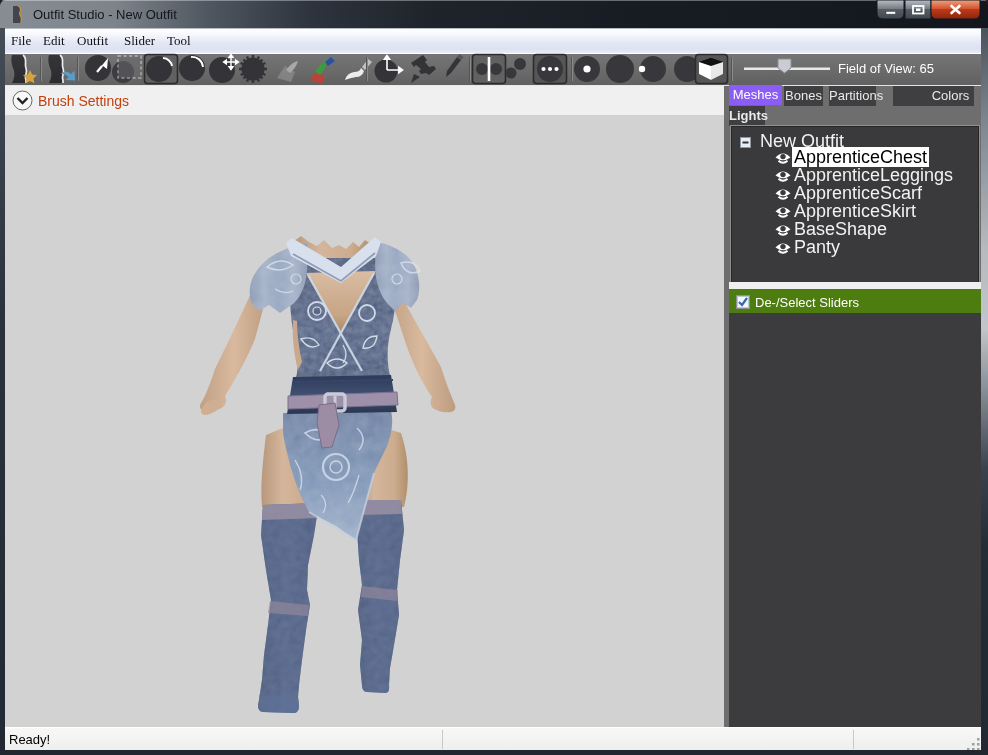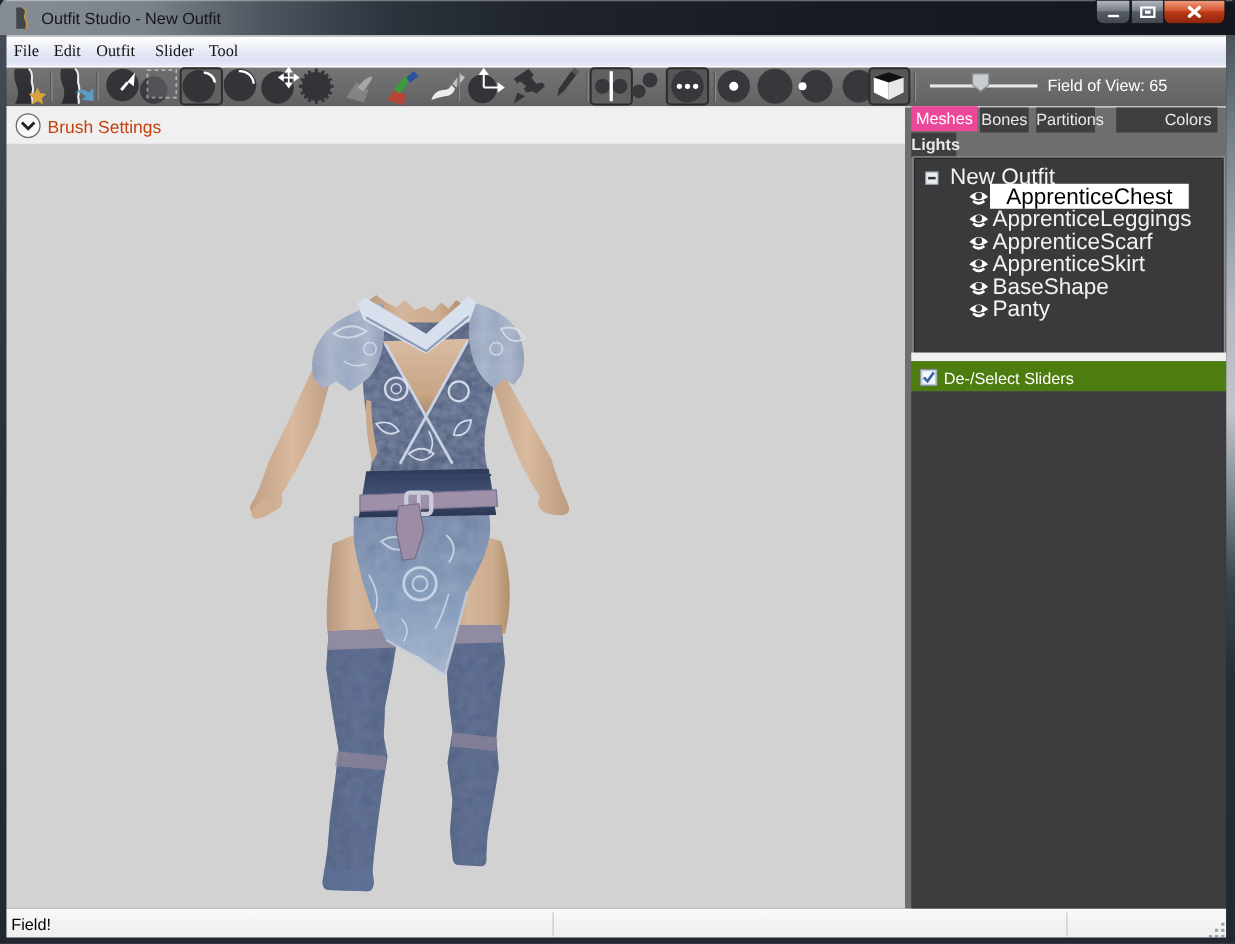--- a/index.html
+++ b/index.html
@@ -25,24 +25,24 @@
     background:linear-gradient(180deg,#757575,#696969 60%,#606060);border-top:1px solid #fff;}
   
   #brushbar{left:5px;top:85px;width:719px;height:30px;background:#f0f0f0;border-top:1px solid #e8e8e8;}
   #brushbar span{position:absolute;left:33px;top:7px;font-size:14px;color:#c2410c;}
   
   #viewport{left:5px;top:115px;width:719px;height:612px;background:#d2d2d2;}
   
   #rpanel{left:724px;top:85px;width:257px;height:642px;background:#6e6e6e;}
   #rsplit{left:724px;top:85px;width:5px;height:642px;background:#f0f0f0;}
   .tab{position:absolute;height:20px;font-size:13px;color:#e9e9e9;background:#3f3f41;text-align:center;line-height:20px;}
-  #tab-meshes{background:#ec4899;color:#fff;}
+  #tab-meshes{background:#8b5cf6;color:#fff;}
   #tree{left:731px;top:126px;width:246px;height:155px;background:#3a3a3c;border:1px solid #272727;outline:1px solid #8f8f8f;}
   .trow{position:absolute;font-size:18px;color:#f2f2f2;white-space:nowrap;}
-  #sel-item{background:#fff;color:#000;padding:0 13px;}
+  #sel-item{background:#fff;color:#000;padding:0 2px;}
   #rsplit2{left:729px;top:282px;width:252px;height:7px;background:#f0f0f0;}
   #selrow{left:729px;top:289px;width:252px;height:24px;background:#4d7c0f;}
   #selrow span{position:absolute;left:26px;top:6px;font-size:13px;color:#fff;}
   #rdark{left:729px;top:313px;width:252px;height:414px;background:#3c3c3e;}
   
   #statusbar{left:5px;top:727px;width:976px;height:23px;
     background:linear-gradient(180deg,#f8f8f6,#eeeeec);border-top:1px solid #fff;}
   #statusbar .txt{position:absolute;left:4px;top:4px;font-size:13px;color:#000;}
   .ssep{position:absolute;top:2px;width:1px;height:19px;background:#c9c9c9;}
 </style>
@@ -436,21 +436,21 @@
     <svg class="abs" style="left:7px;top:6px" width="14" height="14" viewBox="0 0 14 14">
       <rect x="0.5" y="0.5" width="13" height="13" fill="#fff" stroke="#8a9097"></rect>
       <rect x="1.5" y="1.5" width="11" height="11" fill="#f4f8fb" stroke="#b9cbdb"></rect>
       <path d="M3,7 L6,10 L11,3" stroke="#3a66a8" stroke-width="2.2" fill="none"></path>
     </svg>
     <span>De-/Select Sliders</span>
   </div>
   <div class="abs" id="rdark"></div>
 
   <div class="abs" id="statusbar">
-    <div class="txt">Field!</div>
+    <div class="txt">Ready!</div>
     <div class="ssep" style="left:437px"></div>
     <div class="ssep" style="left:848px"></div>
     <svg class="abs" style="left:962px;top:10px" width="14" height="12" viewBox="0 0 14 12">
       <g fill="#9aa0a8">
         <rect x="10" y="0" width="2.5" height="2.5"></rect>
         <rect x="10" y="5" width="2.5" height="2.5"></rect>
         <rect x="10" y="10" width="2.5" height="2"></rect>
         <rect x="5" y="5" width="2.5" height="2.5"></rect>
         <rect x="5" y="10" width="2.5" height="2"></rect>
         <rect x="0" y="10" width="2.5" height="2"></rect>

